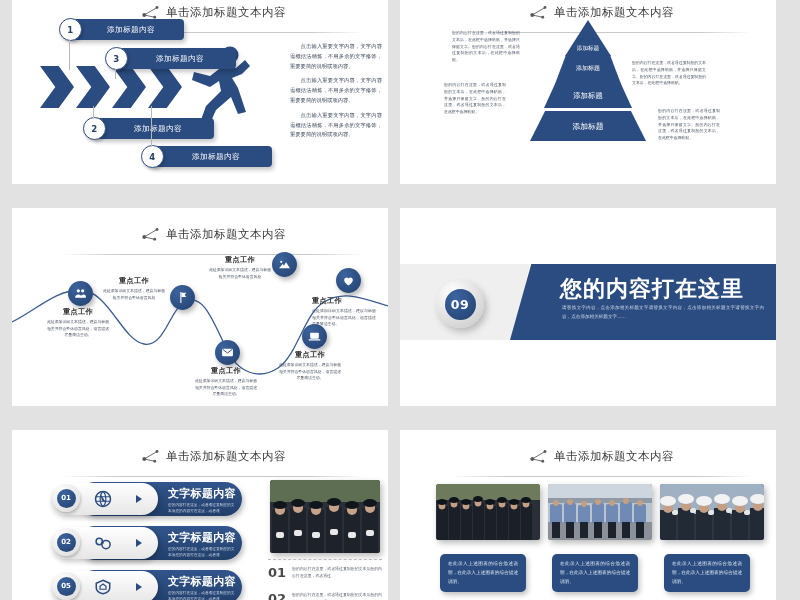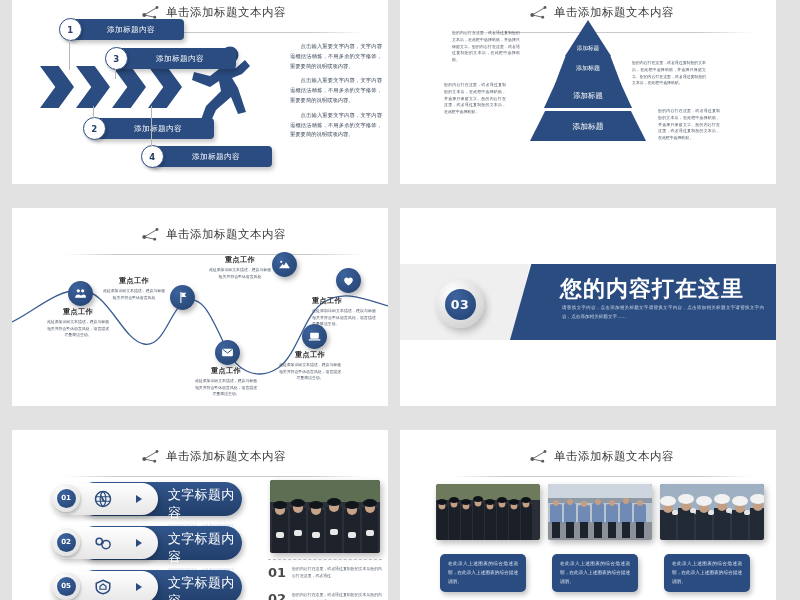--- a/index.html
+++ b/index.html
@@ -162,21 +162,21 @@
     background:radial-gradient(circle at 34% 28%,#3d64a0,#21406f);
     color:#fff;font-size:7px;font-weight:bold;
     display:flex;align-items:center;justify-content:center;
     font-family:"DejaVu Sans",sans-serif;
   }
   .pill-ico{position:absolute;left:44px;top:8px;width:18px;height:18px;fill:#2b4c80;}
   .pill-tri{position:absolute;left:86px;top:13px;width:0;height:0;
             border-left:6px solid #2b4c80;border-top:4px solid transparent;border-bottom:4px solid transparent;}
   .pill-txt{position:absolute;left:118px;top:4px;width:70px;color:#fff;
             font-family:"DejaVu Sans",sans-serif;}
-  .pill-txt .t{font-size:13px;font-weight:normal;letter-spacing:.3px;}
+  .pill-txt .t{font-size:11px;font-weight:bold;letter-spacing:.3px;}
   .pill-txt .d{font-size:3.7px;line-height:1.65;color:#cfd9e8;margin-top:1px;}
 
   .photo{
     position:absolute;border-radius:3px;overflow:hidden;
     box-shadow:2px 3px 6px rgba(0,0,0,.28);background:#2c3440;
   }
   .photo svg{display:block;width:100%;height:100%;}
   .p5{left:258px;top:50px;width:110px;height:73px;}
 
   .dashline{position:absolute;left:256px;top:129px;width:114px;height:0;
@@ -377,21 +377,21 @@
     <div class="wtxt c" style="left:266px;top:142px">
       <div class="t">重点工作</div>
       <div class="d">此处添加详细文本描述，建议与标题相关并符合整体语言风格，语言描述尽量简洁生动。</div>
     </div>
   </div>
 
   <div class="slide s4">
     <div class="sec-grey"></div>
     <div class="sec-bar"></div>
     <div class="badge-out">
-      <div class="badge-in">03</div>
+      <div class="badge-in">09</div>
     </div>
     <div class="sec-title">您的内容打在这里</div>
     <div class="sec-sub">请替换文字内容，点击添加相关标题文字请替换文字内容，点击添加相关标题文字请替换文字内容，点击添加相关标题文字......</div>
   </div>
 
   <div class="slide s5">
     <div class="slide-head">
       <div class="head-center">
         <svg class="node-icon" viewBox="0 0 24 18">
           <line x1="3" y1="13" x2="20" y2="3" stroke="#6b6b6b" stroke-width="1.3"></line>

